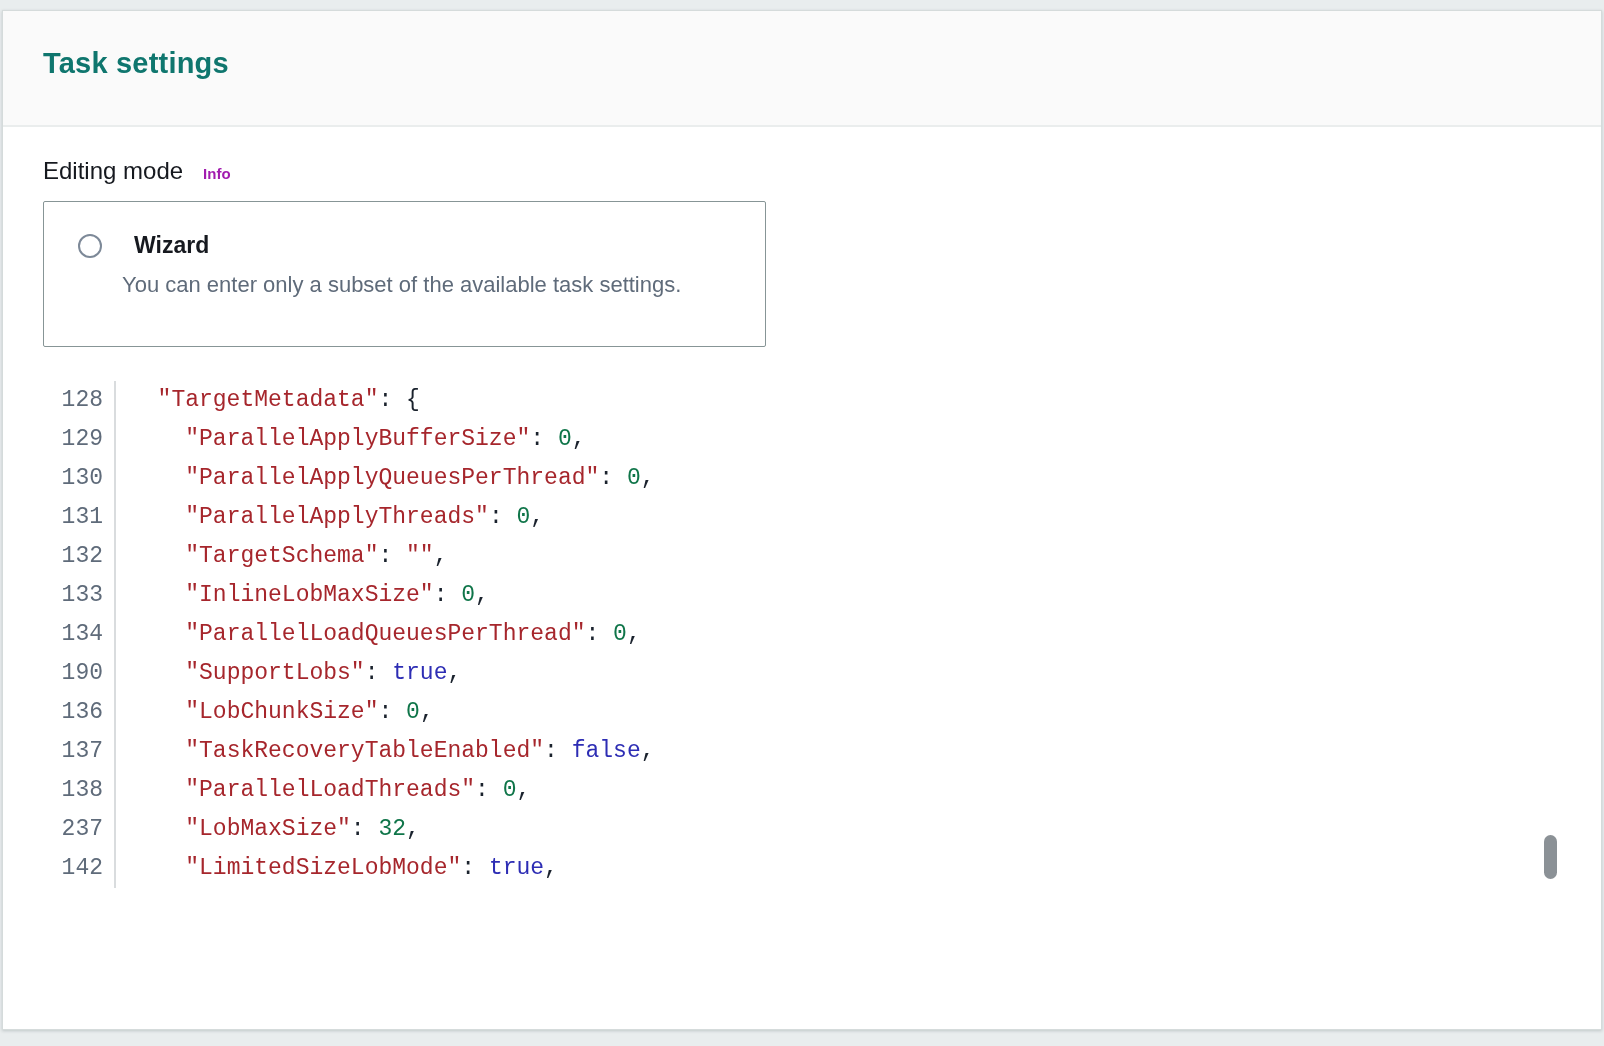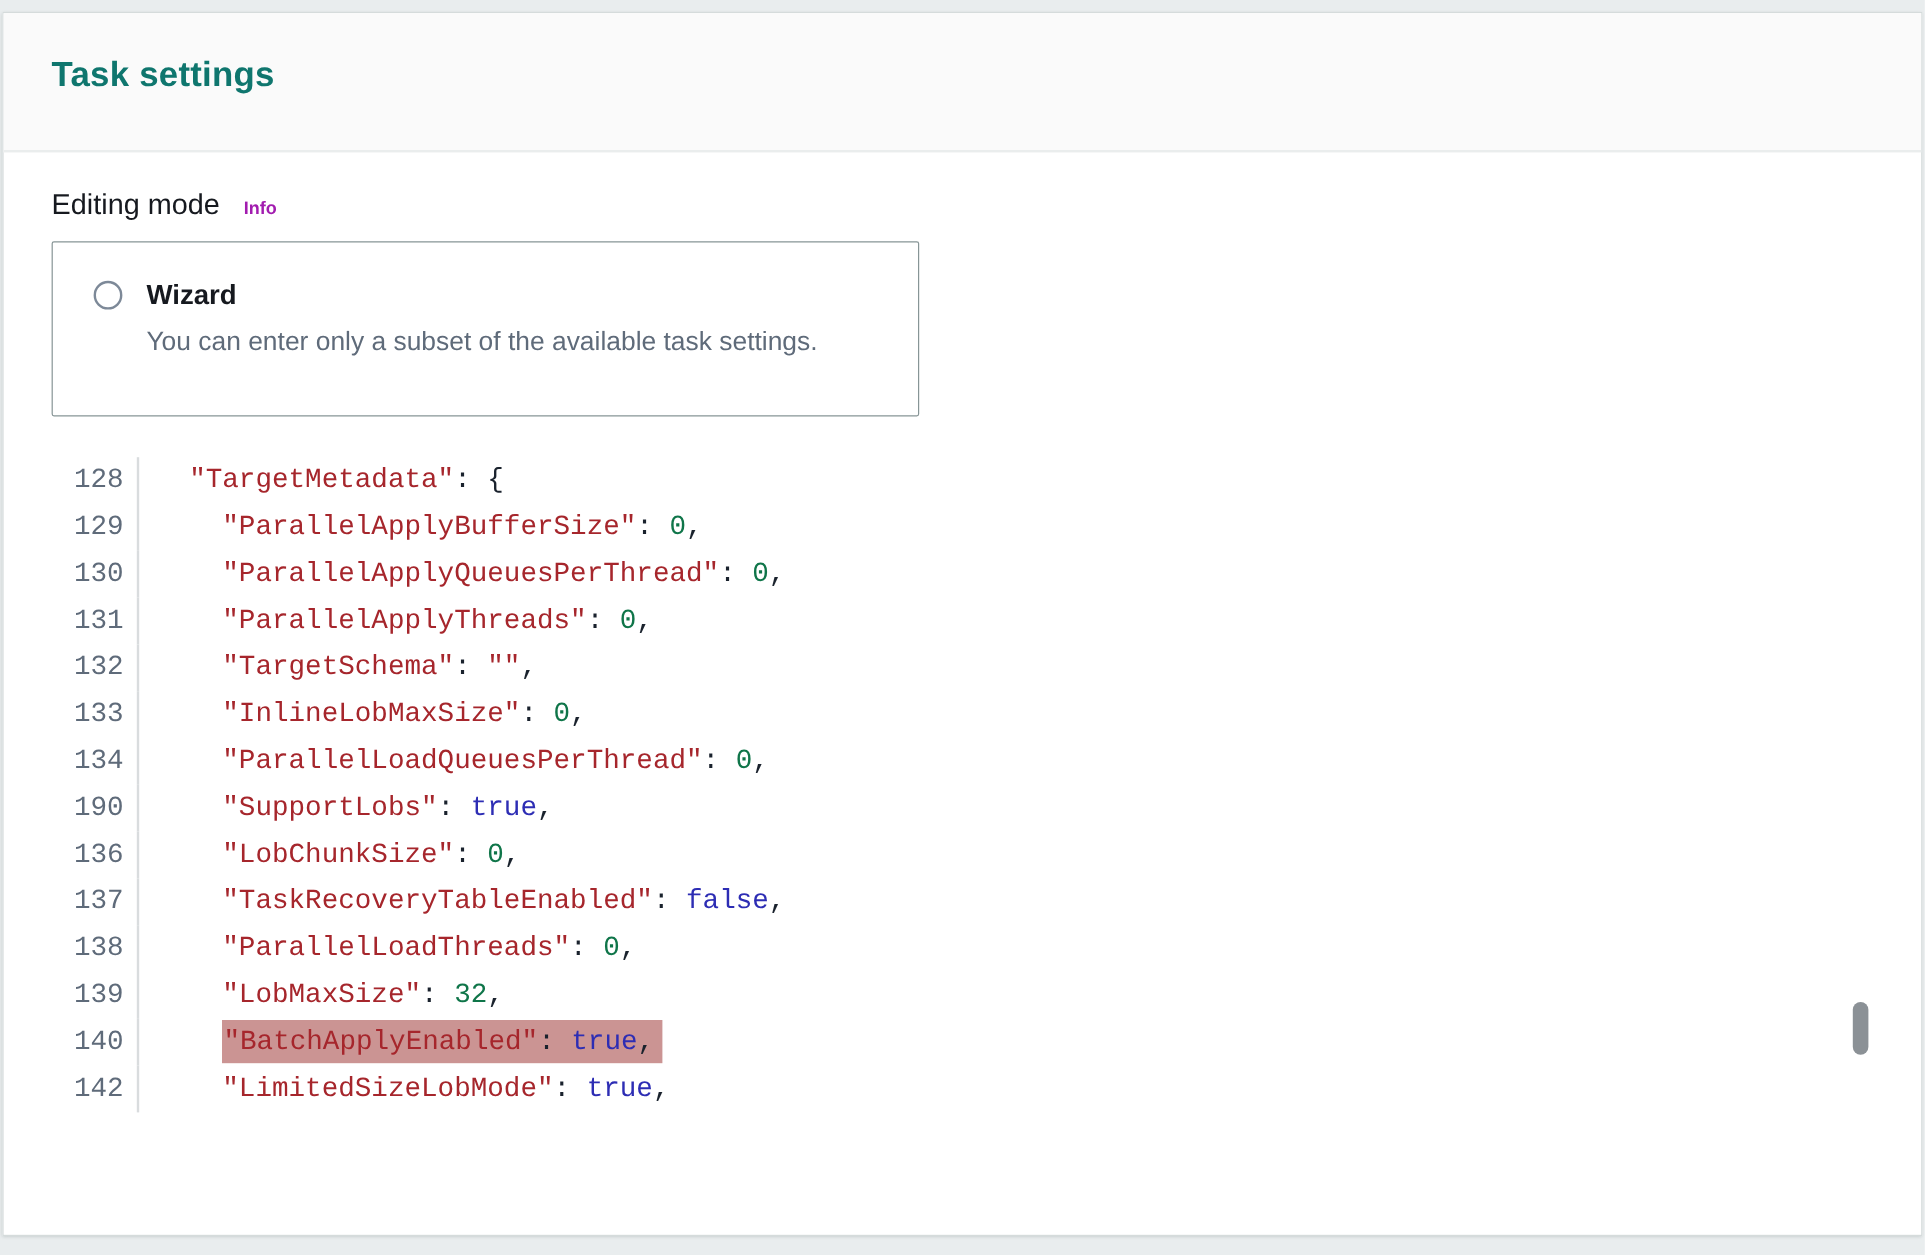--- a/index.html
+++ b/index.html
@@ -26,21 +26,21 @@
   .editing-label { font-size:24px; color:#16191f; }
   .info-link { font-size:15px; font-weight:700; color:#a21caf; text-decoration:none; cursor:pointer; }
 
   .cards { margin-top:16px; display:flex; gap:40px; }
   .card {
     width:723px; height:146px; background:#ffffff;
     border:1px solid #879596; border-radius:2px;
     padding:30px 24px 0 34px; cursor:pointer;
   }
   .card.selected { border:2px solid #0972d3; background:#f1f8fd; padding:29px 23px 0 33px; }
-  .radio-row { display:flex; align-items:center; gap:20px; }
+  .radio-row { display:flex; align-items:center; gap:32px; }
   .radio { width:24px; height:24px; border-radius:50%; flex:none; }
   .radio.off { border:2px solid #7d8998; background:#ffffff; }
   .radio.on {
     background:radial-gradient(circle at center, #0972d3 0 3.5px, #ffffff 3.5px 7.5px, #0972d3 7.5px);
   }
   .card-label { font-size:23px; font-weight:700; color:#16191f; }
   .card-desc {
     margin:9px 0 0 44px; font-size:22px; line-height:33px;
     color:#5f6b7a; max-width:615px;
   }
@@ -101,21 +101,20 @@
         <div class="code-line"><span class="gutter">129</span><span class="code-text">    <span><span class="k">"ParallelApplyBufferSize"</span><span class="p">: </span><span class="v-number">0</span><span class="p">,</span></span></span></div>
         <div class="code-line"><span class="gutter">130</span><span class="code-text">    <span><span class="k">"ParallelApplyQueuesPerThread"</span><span class="p">: </span><span class="v-number">0</span><span class="p">,</span></span></span></div>
         <div class="code-line"><span class="gutter">131</span><span class="code-text">    <span><span class="k">"ParallelApplyThreads"</span><span class="p">: </span><span class="v-number">0</span><span class="p">,</span></span></span></div>
         <div class="code-line"><span class="gutter">132</span><span class="code-text">    <span><span class="k">"TargetSchema"</span><span class="p">: </span><span class="v-string">""</span><span class="p">,</span></span></span></div>
         <div class="code-line"><span class="gutter">133</span><span class="code-text">    <span><span class="k">"InlineLobMaxSize"</span><span class="p">: </span><span class="v-number">0</span><span class="p">,</span></span></span></div>
         <div class="code-line"><span class="gutter">134</span><span class="code-text">    <span><span class="k">"ParallelLoadQueuesPerThread"</span><span class="p">: </span><span class="v-number">0</span><span class="p">,</span></span></span></div>
         <div class="code-line"><span class="gutter">190</span><span class="code-text">    <span><span class="k">"SupportLobs"</span><span class="p">: </span><span class="v-boolean">true</span><span class="p">,</span></span></span></div>
         <div class="code-line"><span class="gutter">136</span><span class="code-text">    <span><span class="k">"LobChunkSize"</span><span class="p">: </span><span class="v-number">0</span><span class="p">,</span></span></span></div>
         <div class="code-line"><span class="gutter">137</span><span class="code-text">    <span><span class="k">"TaskRecoveryTableEnabled"</span><span class="p">: </span><span class="v-boolean">false</span><span class="p">,</span></span></span></div>
         <div class="code-line"><span class="gutter">138</span><span class="code-text">    <span><span class="k">"ParallelLoadThreads"</span><span class="p">: </span><span class="v-number">0</span><span class="p">,</span></span></span></div>
-        <div class="code-line"><span class="gutter">139</span><span class="code-text">    <span><span class="k">"LobMaxSize"</span><span class="p">: </span><span class="v-number">32</span><span class="p">,</span></span></span></div>
-        <div class="code-line"><span class="gutter">140</span><span class="code-text">    <span class="hl"><span class="k">"BatchApplyEnabled"</span><span class="p">: </span><span class="v-boolean">true</span><span class="p">,</span></span></span></div>
+        <div class="code-line"><span class="gutter">237</span><span class="code-text">    <span><span class="k">"LobMaxSize"</span><span class="p">: </span><span class="v-number">32</span><span class="p">,</span></span></span></div>
         <div class="code-line"><span class="gutter">142</span><span class="code-text">    <span><span class="k">"LimitedSizeLobMode"</span><span class="p">: </span><span class="v-boolean">true</span><span class="p">,</span></span></span></div>
       </div>
 
   </div>
 </div>
 
 <div class="scroll-thumb"></div>
 
 </body></html>

